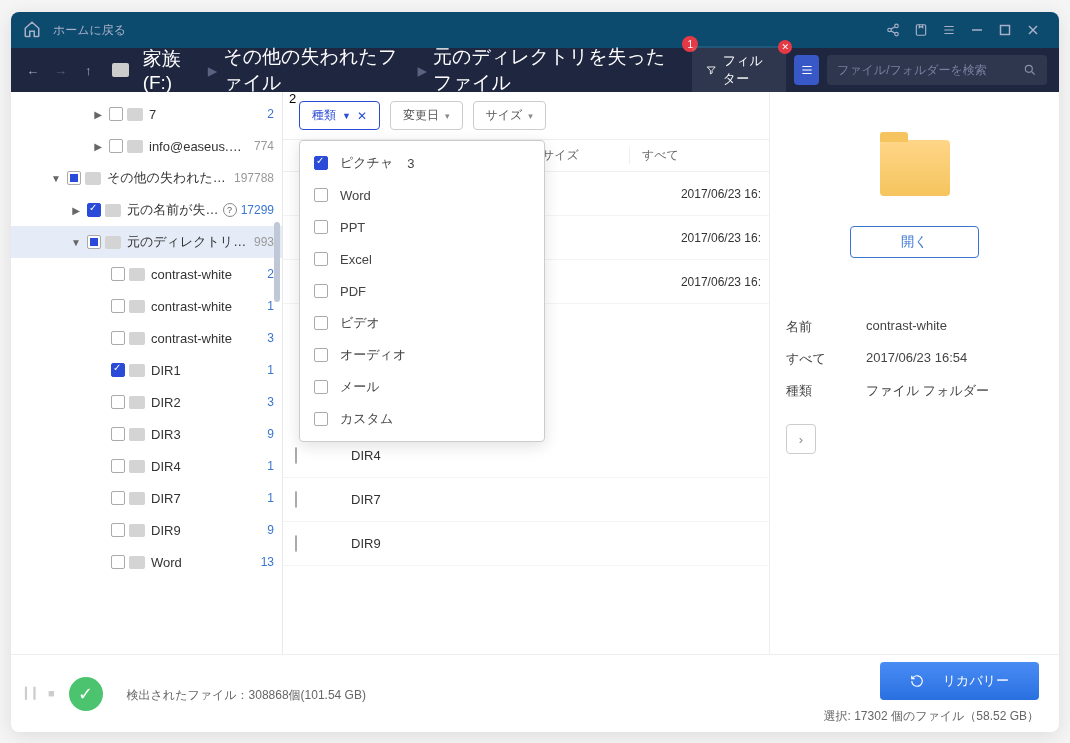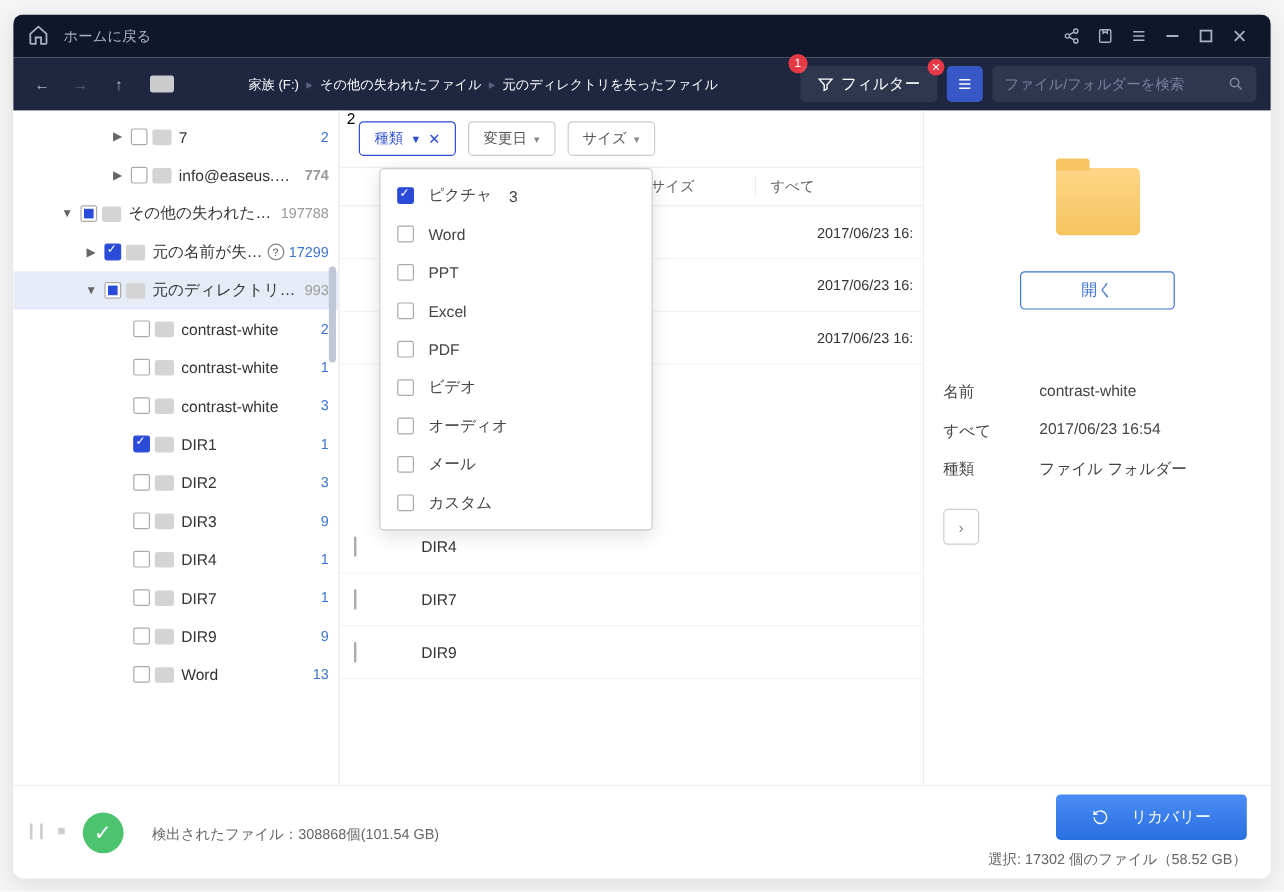--- a/index.html
+++ b/index.html
@@ -1,30 +1,30 @@
 <!DOCTYPE html>
 <html><head>
 <meta charset="utf-8">
 <style>
 * { box-sizing: border-box; margin: 0; padding: 0; }
 body { font-family: "Segoe UI", "Meiryo", sans-serif; font-size: 13px; background: #f5f5f5; width: 1070px; height: 743px; overflow: hidden; }
 .window { width: 1048px; height: 720px; margin: 12px auto; background: #fff; border-radius: 8px; overflow: hidden; box-shadow: 0 4px 20px rgba(0,0,0,0.1); display: flex; flex-direction: column; }
 
 
-.titlebar { background: #0f172a; height: 36px; display: flex; align-items: center; padding: 0 12px; color: #a8b0c8; }
+.titlebar { background: #0c4a6e; height: 36px; display: flex; align-items: center; padding: 0 12px; color: #a8b0c8; }
 .titlebar .home-icon { width: 20px; height: 20px; margin-right: 10px; }
 .titlebar .home-link { color: #a8b0c8; font-size: 12px; cursor: pointer; }
 .titlebar .spacer { flex: 1; }
 .titlebar .win-btn { width: 28px; height: 28px; display: flex; align-items: center; justify-content: center; cursor: pointer; color: #a8b0c8; }
 
 
 .navbar { background: #1e2640; height: 44px; display: flex; align-items: center; padding: 0 12px; gap: 8px; }
 .navbar .nav-btn { width: 24px; height: 24px; display: flex; align-items: center; justify-content: center; color: #a8b0c8; cursor: pointer; }
 .navbar .drive-icon { width: 20px; height: 14px; background: #ccc; border-radius: 2px; margin: 0 6px; }
-.navbar .breadcrumb { display: flex; align-items: center; color: #fff; font-size: 11px; gap: 6px; margin-left: 48px; }
+.navbar .breadcrumb { display: flex; align-items: center; color: #fff; font-size: 19px; gap: 6px; }
 .navbar .breadcrumb .sep { color: #5a6280; }
 .navbar .filter-wrap { position: relative; margin-left: auto; }
 .navbar .filter-btn { background: rgba(255,255,255,0.08); color: #fff; padding: 6px 14px; border-radius: 4px; display: flex; align-items: center; gap: 6px; cursor: pointer; position: relative; }
 .navbar .badge-red { position: absolute; background: #e63946; color: #fff; width: 16px; height: 16px; border-radius: 50%; font-size: 10px; display: flex; align-items: center; justify-content: center; }
 .navbar .close-x { position: absolute; top: -6px; right: -6px; background: #e63946; color: #fff; width: 14px; height: 14px; border-radius: 50%; font-size: 9px; display: flex; align-items: center; justify-content: center; }
 .navbar .view-btn { width: 30px; height: 30px; background: #3858c8; border-radius: 4px; display: flex; align-items: center; justify-content: center; color: #fff; cursor: pointer; }
 .navbar .search { flex: 0 0 220px; background: rgba(255,255,255,0.08); border-radius: 4px; height: 30px; display: flex; align-items: center; padding: 0 10px; color: #8890a8; }
 .navbar .search input { background: transparent; border: none; color: #fff; outline: none; flex: 1; font-size: 12px; }
 .navbar .search input::placeholder { color: #7880a0; }
 
@@ -65,21 +65,21 @@
 .file-list { flex: 1; overflow: auto; }
 .file-row { height: 44px; display: flex; align-items: center; border-bottom: 1px solid #f4f4f4; }
 .file-row .fc-check { width: 40px; padding-left: 12px; }
 .file-row .cb { width: 14px; height: 14px; border: 1px solid #aaa; border-radius: 2px; }
 .file-row .fc-icon { width: 28px; }
 .file-row .folder-big { width: 22px; height: 18px; background: linear-gradient(#ffd27a, #f5b942); border-radius: 2px; }
 .file-row .fc-name { flex: 1; font-size: 13px; color: #333; }
 .file-row .fc-date { width: 140px; color: #333; font-size: 12px; padding-right: 8px; text-align: right; }
 
 
-.dropdown { position: absolute; top: 48px; left: 33px; width: 228px; background: #fff; border: 1px solid #ccc; border-radius: 4px; box-shadow: 0 4px 16px rgba(0,0,0,0.12); z-index: 10; padding: 6px 0; }
+.dropdown { position: absolute; top: 48px; left: 16px; width: 246px; background: #fff; border: 1px solid #ccc; border-radius: 4px; box-shadow: 0 4px 16px rgba(0,0,0,0.12); z-index: 10; padding: 6px 0; }
 .dropdown .opt { display: flex; align-items: center; height: 32px; padding: 0 14px; cursor: pointer; color: #444; }
 .dropdown .opt .ocb { width: 14px; height: 14px; border: 1px solid #aaa; border-radius: 2px; margin-right: 12px; }
 .dropdown .opt .ocb.checked { background: #2a4bd7; border-color: #2a4bd7; position: relative; }
 .dropdown .opt .ocb.checked::after { content: "✓"; color: #fff; font-size: 10px; position: absolute; top: -2px; left: 1px; }
 
 
 .preview { width: 290px; border-left: 1px solid #eee; padding: 8px 16px; display: flex; flex-direction: column; align-items: center; }
 .preview .big-folder { width: 70px; height: 56px; background: linear-gradient(#ffd688, #f5c45e); border-radius: 4px; margin: 40px 0 30px; position: relative; }
 .preview .big-folder::before { content: ""; position: absolute; top: -8px; left: 0; width: 28px; height: 10px; background: #f5c45e; border-radius: 3px 3px 0 0; }
 .preview .open-btn { border: 1px solid #3a75d0; color: #3a75d0; background: #fff; border-radius: 4px; padding: 6px 50px; cursor: pointer; margin-bottom: 60px; }
@@ -193,21 +193,21 @@
           <span class="cb "></span>
           <span class="folder-icon"></span>
           <span class="label">7</span>
           <span class="count">2</span>
         </div>
         <div class="tree-item" style="padding-left: 80px;">
           <span class="arrow">▶</span>
           <span class="cb "></span>
           <span class="folder-icon"></span>
           <span class="label">info@easeus.…</span>
-          <span class="count" style="color: rgb(153, 153, 153); font-weight: bold;">774</span>
+          <span class="count" style="color: rgb(153, 153, 153);">774</span>
         </div>
         <div class="tree-item" style="padding-left: 38px;">
           <span class="arrow">▼</span>
           <span class="cb indeterminate"></span>
           <span class="folder-icon"></span>
           <span class="label">その他の失われたフ…</span>
           <span class="count" style="color: rgb(153, 153, 153);">197788</span>
         </div>
         <div class="tree-item" style="padding-left: 58px;">
           <span class="arrow">▶</span>

